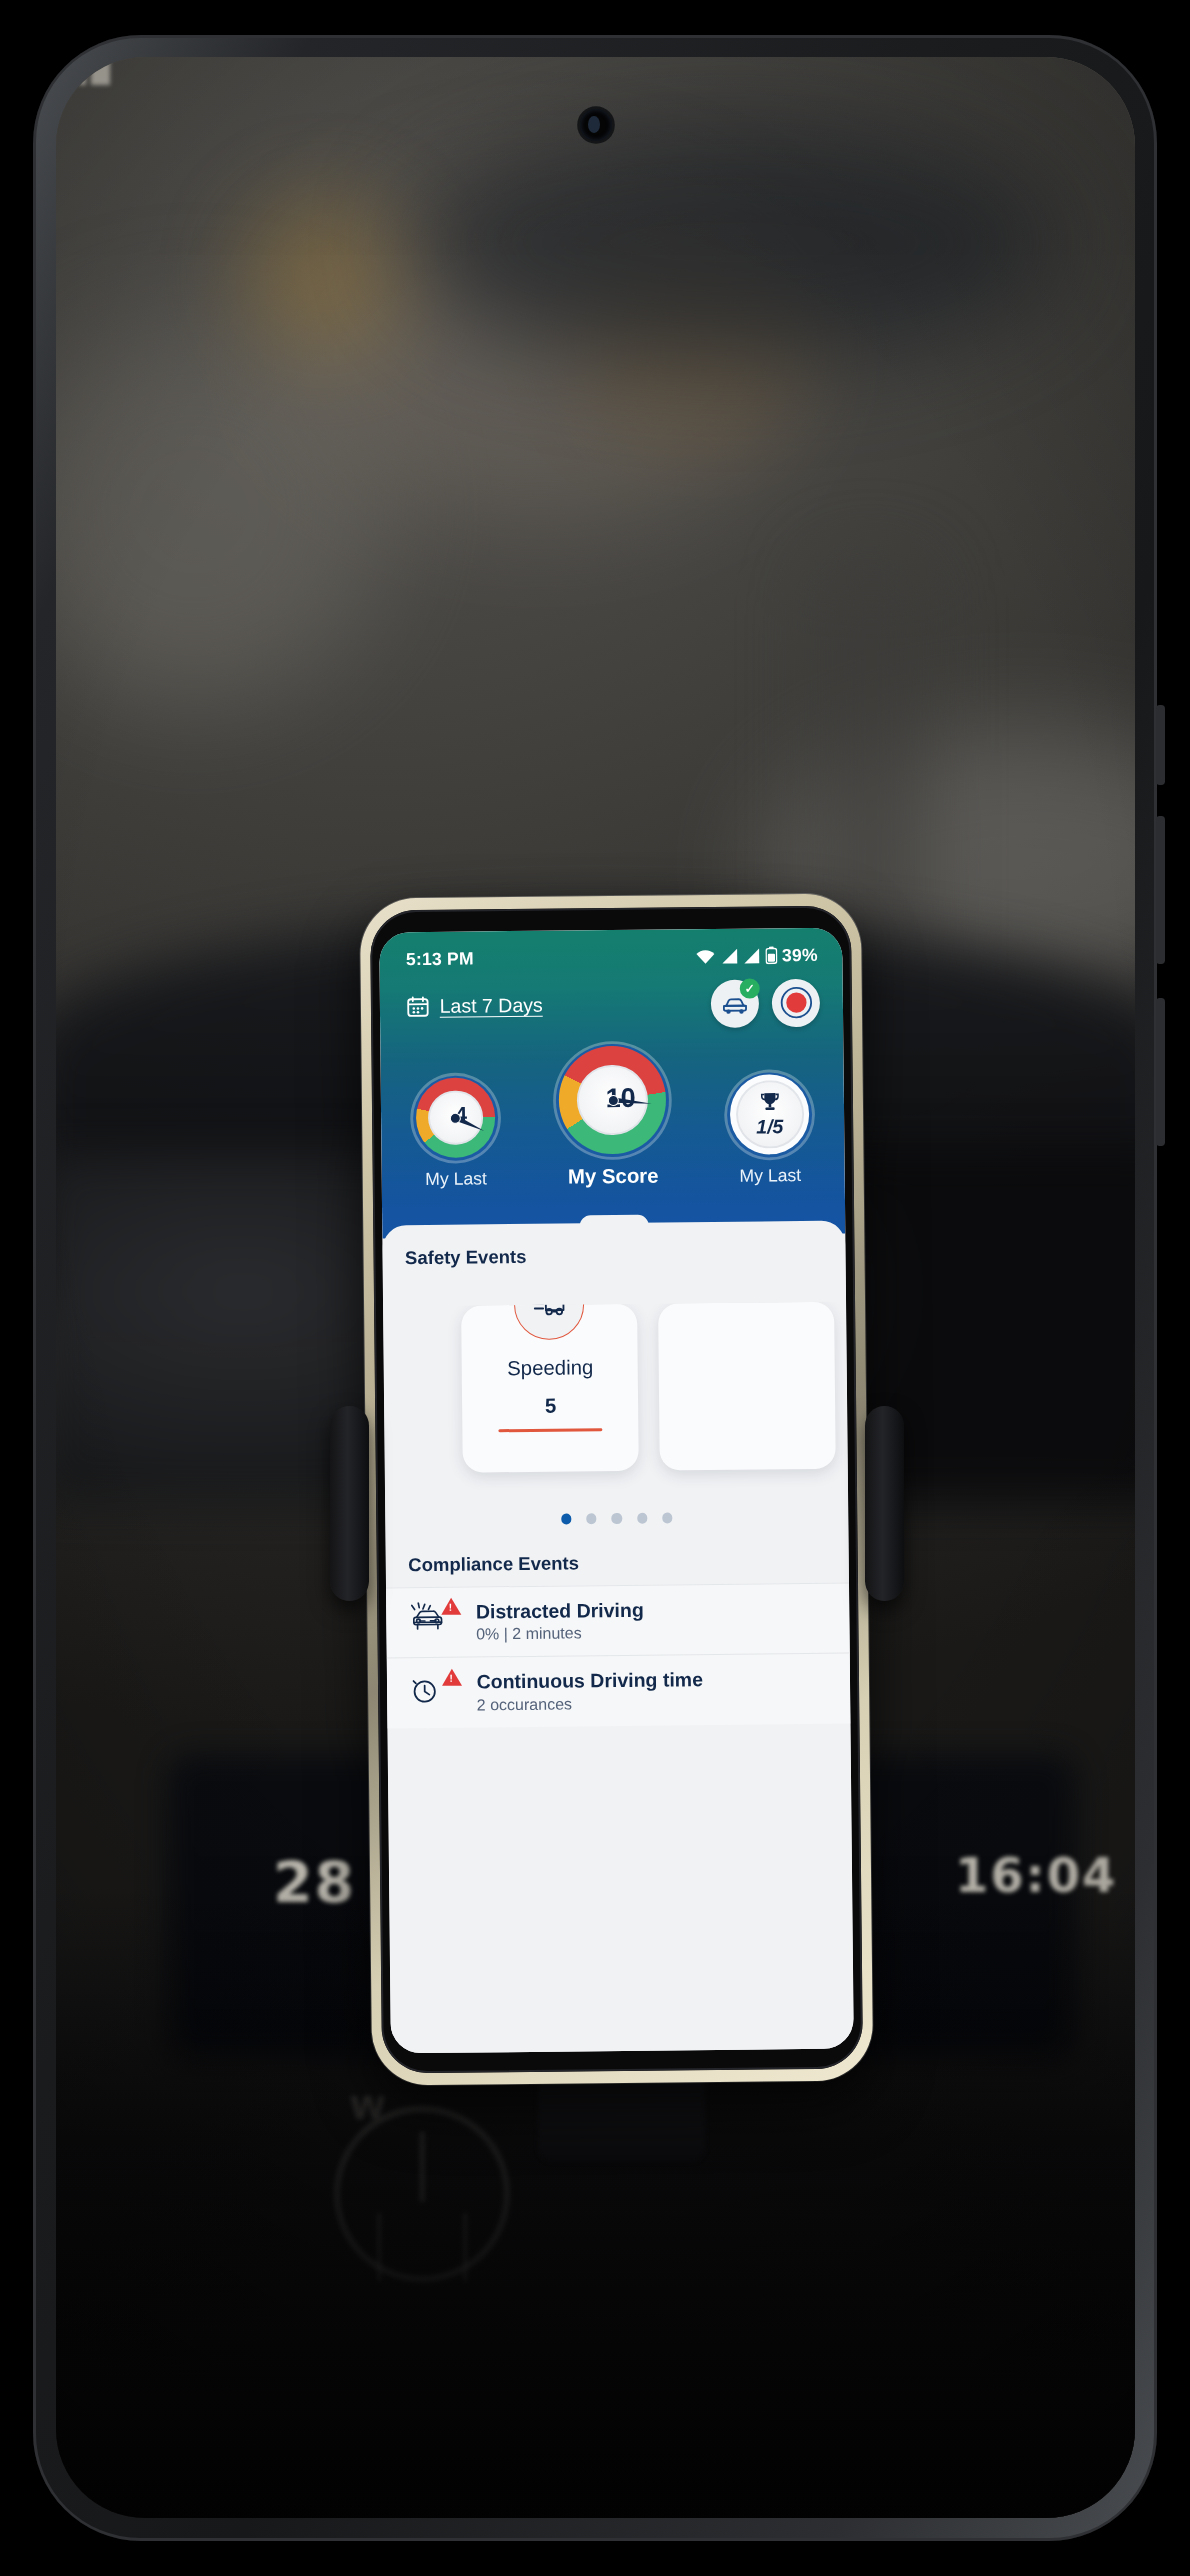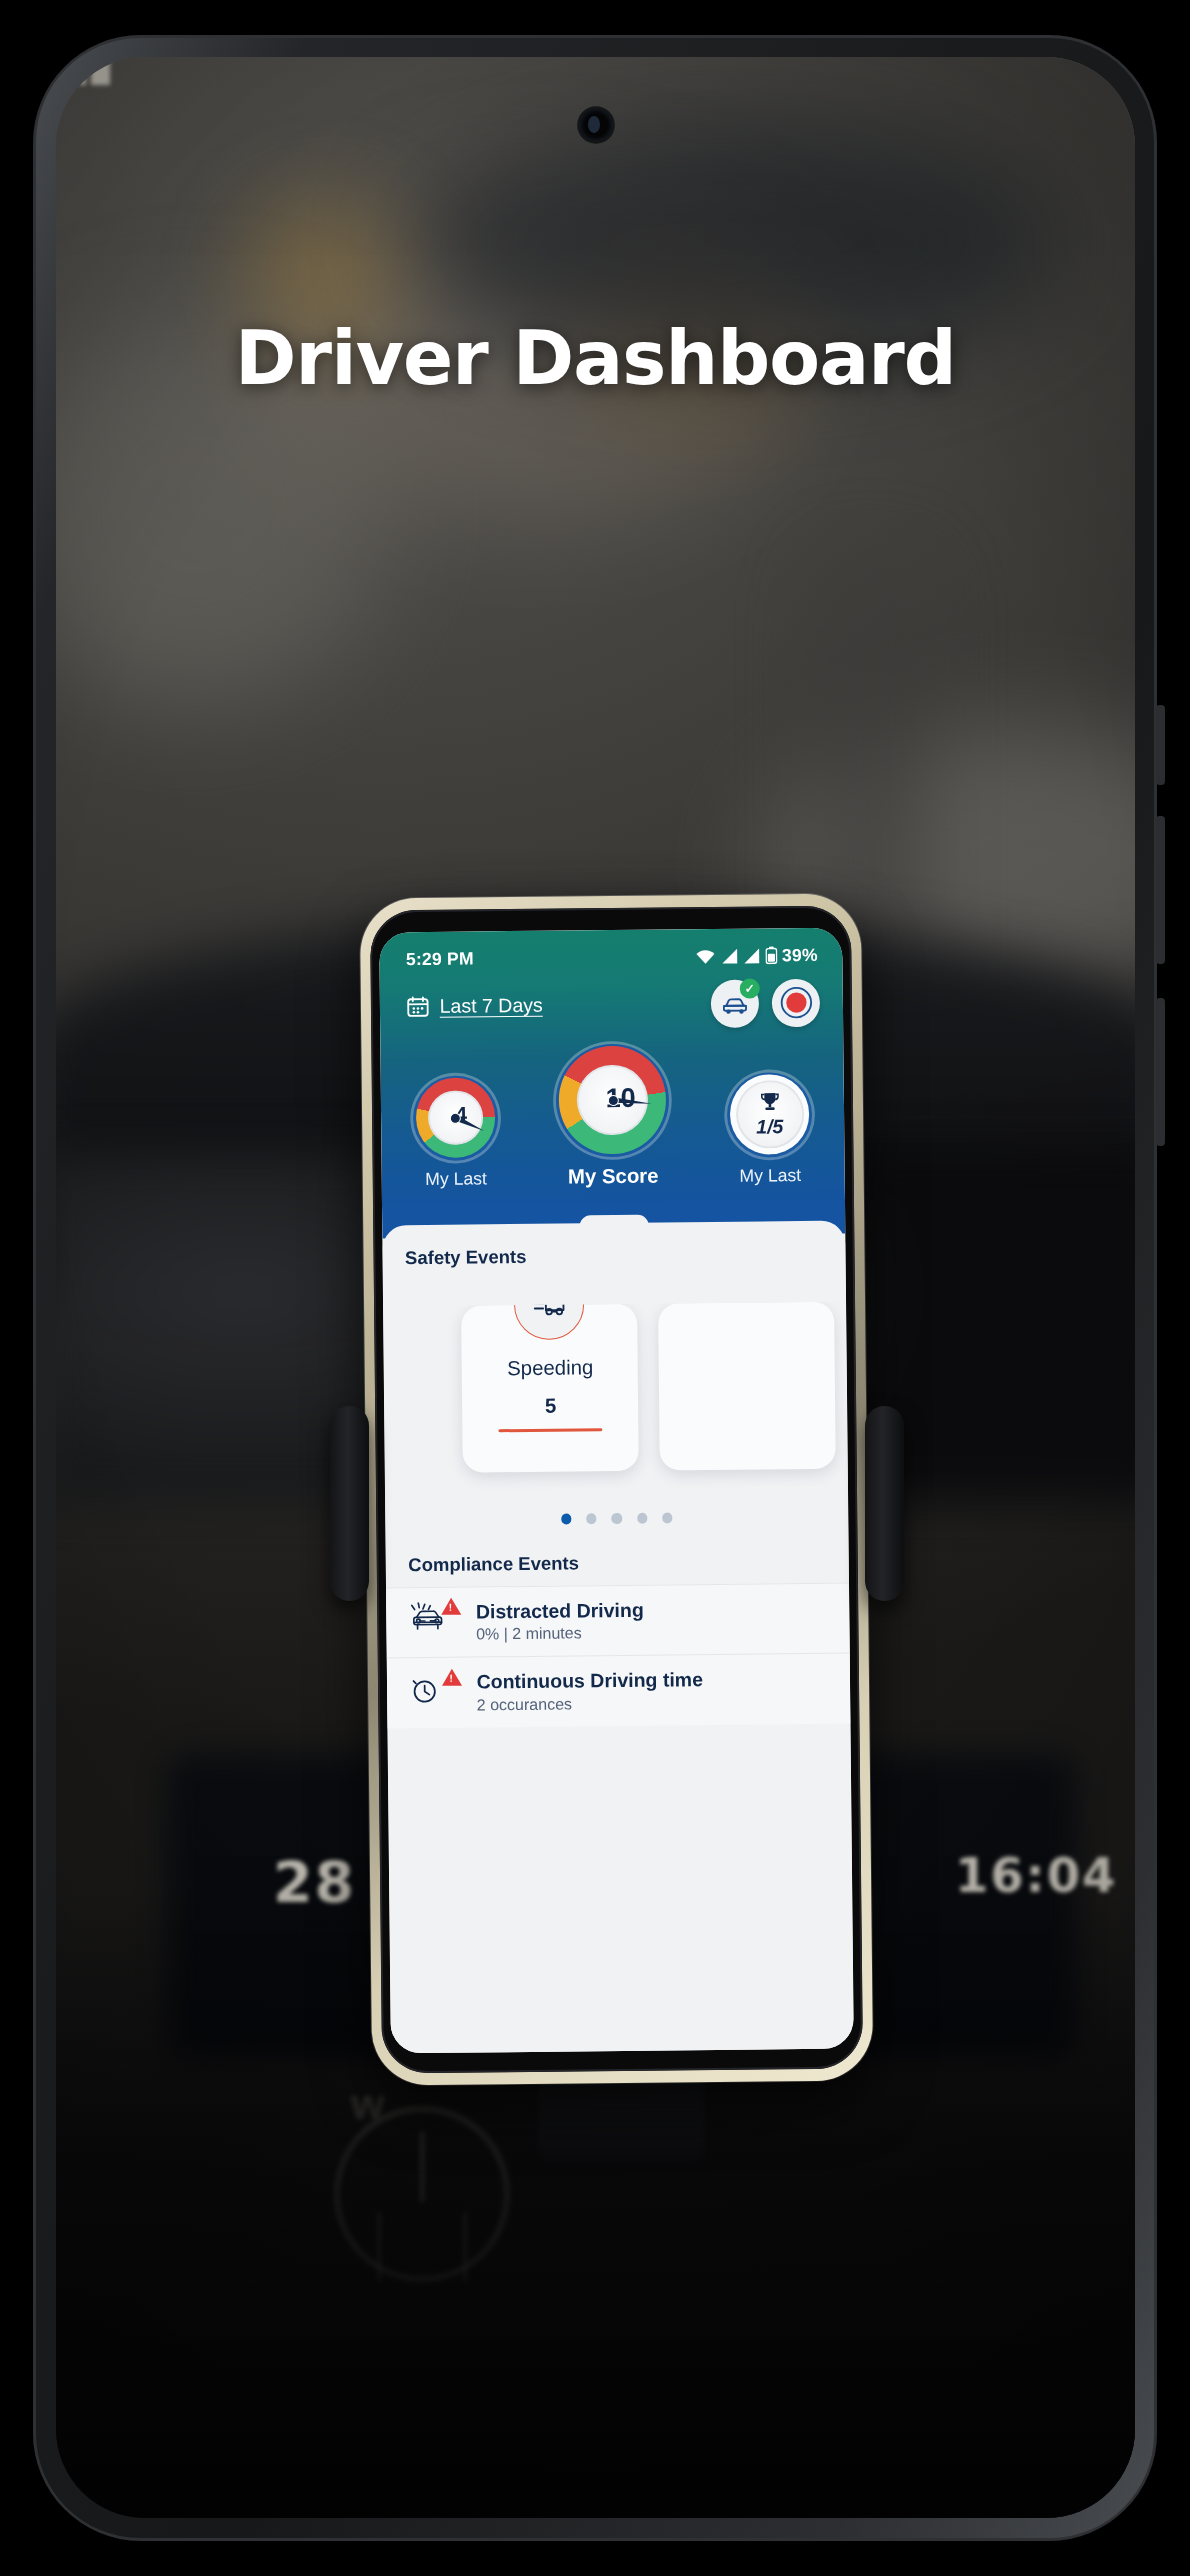--- a/index.html
+++ b/index.html
@@ -306,33 +306,32 @@
       <div class="wp-cluster"></div>
       <div class="wp-cl-text wp-cl-28">28</div>
       <div class="wp-cl-bars"></div>
       <div class="wp-cl-text wp-cl-time">16:04</div>
       <div class="wp-logo"></div>
       <div class="wp-w">w</div>
       <div class="wp-bottomdark"></div>
       <div class="wp-vign"></div>
     </div>
 
-    <div class="hero-title">Driver Dashboard</div>
 
     <div class="mount-arm"></div>
 
     <div class="inner-phone">
       <div class="case"></div>
       <div class="phone-body">
         <div class="ip-screen">
 
           <div class="app-header">
 
             <div class="statusbar">
-              <div>5:29 PM</div>
+              <div>5:13 PM</div>
               <div class="sb-right">
                 <span>
                   <svg width="22" height="16.7" viewBox="0 0 24 18">
                       <path d="M12 17 2.2 6.4a13.6 13.6 0 0 1 19.6 0Z" fill="#fff"></path>
                     </svg>
                 </span>
                 <span>
                   <svg width="17.6" height="16.7" viewBox="0 0 19 18">
                       <path d="M17 1v16H1Z" fill="#fff"></path>
                     </svg>

